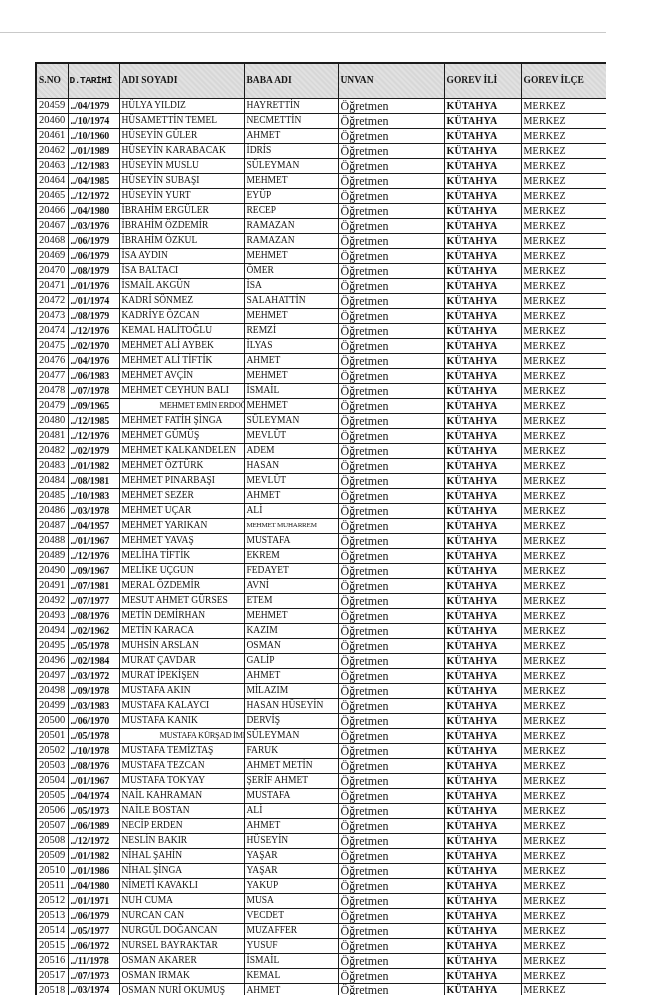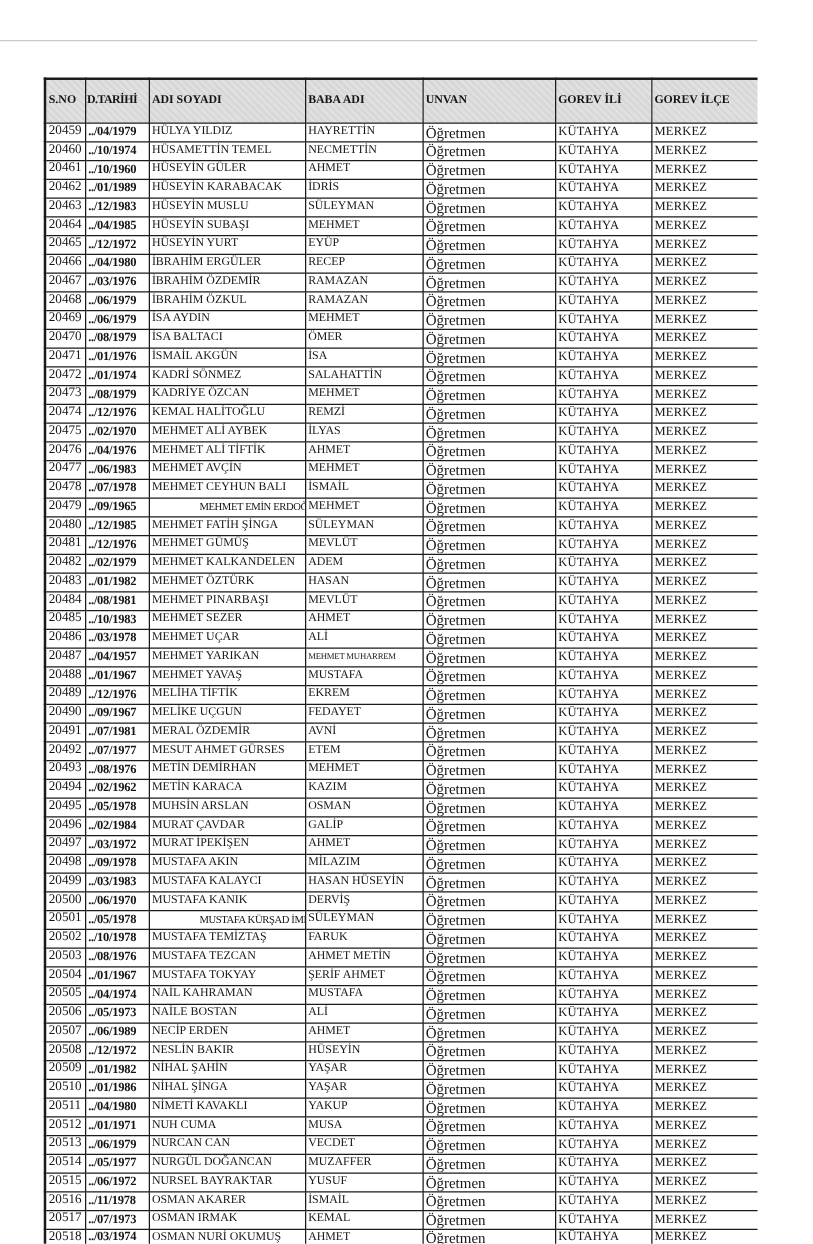--- a/index.html
+++ b/index.html
@@ -46,28 +46,28 @@
   }
   th{
     height:16px;
     background:
       repeating-linear-gradient(45deg, rgba(255,255,255,.25) 0 2px, rgba(0,0,0,0) 2px 4px),
       var(--header_bg);
     font-weight:bold;
     font-size:9.5px;
     text-align:left;
   }
-  th.th-date{letter-spacing:-0.4px;padding:12px 1px;}
+  th.th-date{letter-spacing:-0.4px;padding:12px 1px;font-family:Liberation Mono, monospace;}
   td{height:15px;}
   .c-sno{font-size:10.5px;}
   .c-date{font-size:10px;letter-spacing:-0.2px;font-weight:bold;}
   .c-name{font-size:9.5px;}
   .c-father{font-size:9.5px;}
   .c-title{font-size:12px;}
-  .c-city{font-size:10px;letter-spacing:.2px;}
+  .c-city{font-size:10px;letter-spacing:.2px;font-weight:bold;}
   .c-district{font-size:10px;letter-spacing:.2px;}
   td.c-name.sm{font-size:8.5px;letter-spacing:-0.3px;padding-left:40px;}
   td.c-father.sm{font-size:7px;letter-spacing:-0.2px;}
 </style>
 </head>
 <body>
 
 <div class="page">
   <div class="scan-edge"></div>
 

